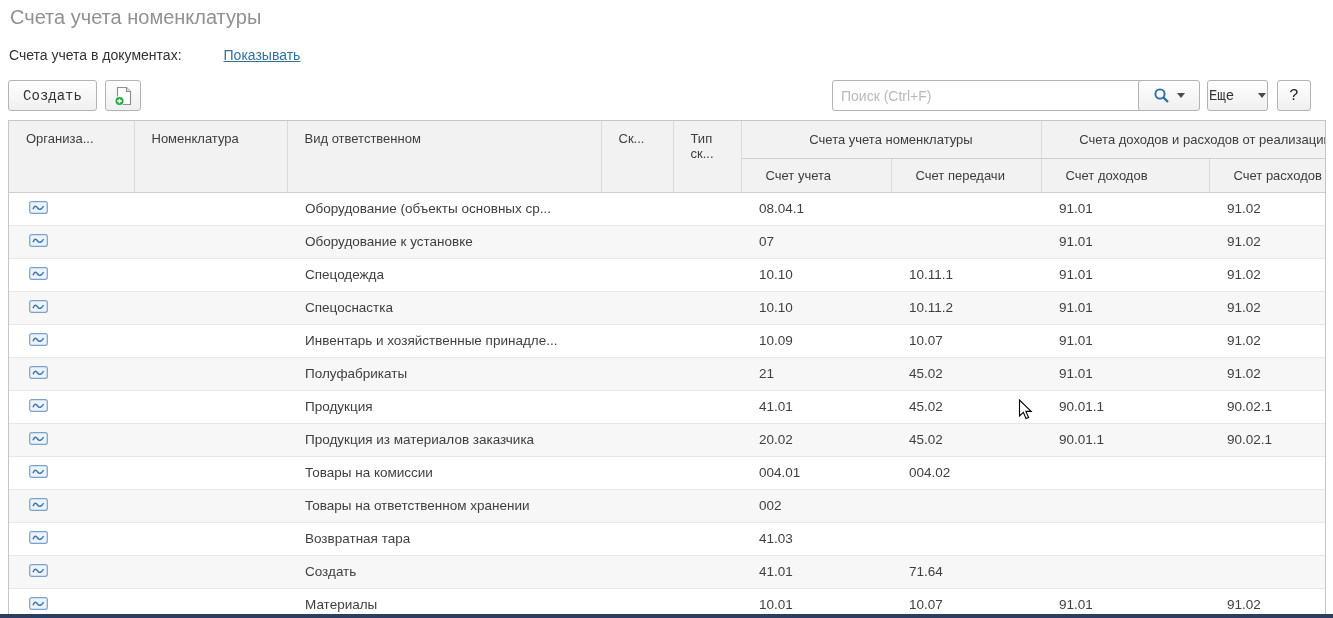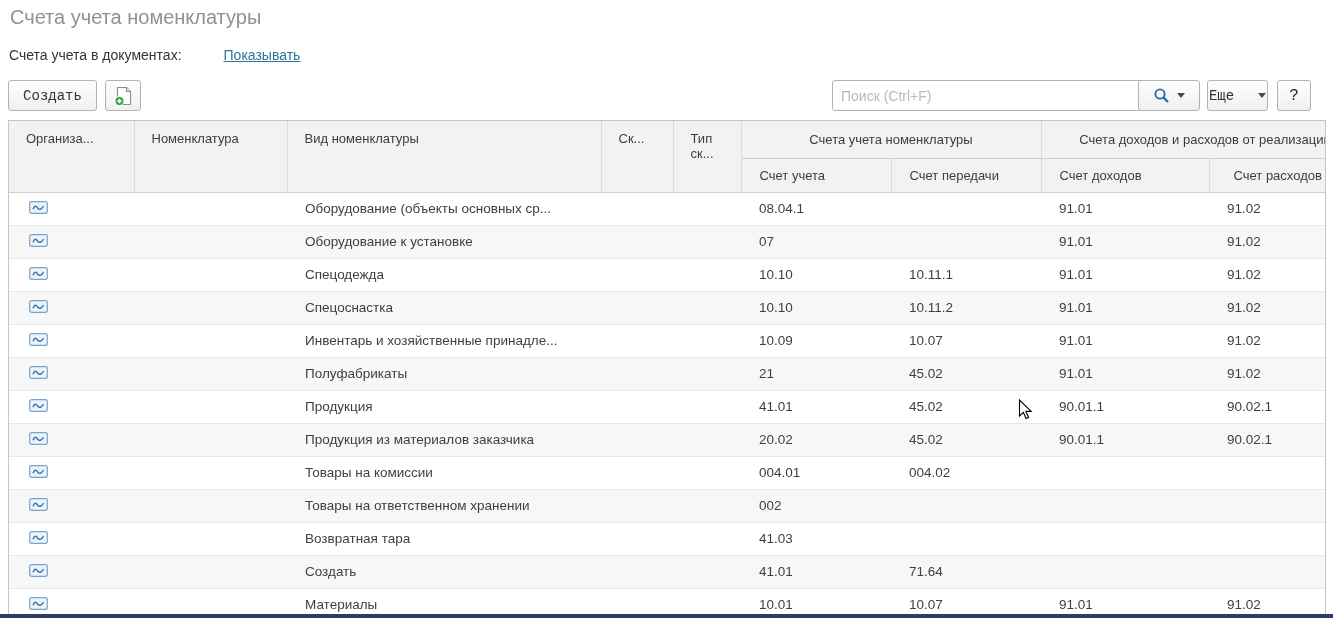--- a/index.html
+++ b/index.html
@@ -33,21 +33,21 @@
                   color:#777; font-size:13px; cursor:pointer; border-radius:0 3px 3px 0; }
 
   .table-wrap { position:absolute; left:8px; top:120px; width:1318px; height:562px;
                 overflow:hidden; border:1px solid #c6c6c6; border-bottom:none; background:#fff; }
   table { border-collapse:collapse; table-layout:fixed; width:1360px; }
   thead th { background:#f2f2f2; font-weight:normal; font-size:13px; color:#3d3d3d;
              border-right:1px solid #dadada; border-bottom:1px solid #cfcfcf;
              white-space:nowrap; overflow:hidden; cursor:pointer; }
   th.simple { vertical-align:top; text-align:left; padding:10px 4px 0 17px; height:71px; }
   th.group  { text-align:center; height:37px; }
-  th.sub    { text-align:left; padding-left:18px; height:34px; }
+  th.sub    { text-align:left; padding-left:24px; height:34px; }
   th.sub-last { padding-left:24px; }
   tbody td { height:33px; font-size:13.5px; color:#3f3f3f; padding-left:18px;
              border-bottom:1px solid #e8e8e8; white-space:nowrap; overflow:hidden; }
   tbody tr { cursor:pointer; }
   tbody tr:nth-child(even) { background:#f7f7f7; }
   td.c-org { padding-left:20px; }
   .reg-icon { display:inline-block; line-height:0; }
 
   .bottom-bar { position:absolute; left:0; top:614px; width:1333px; height:4px; background:#2d3e63; }
 
@@ -109,21 +109,21 @@
           <col style="width:68px">
           <col style="width:150px">
         <col style="width:150px">
           <col style="width:168px">
           <col style="width:160px">
       </colgroup>
       <thead>
         <tr>
           <th class="simple" rowspan="2">Организа...</th>
           <th class="simple" rowspan="2">Номенклатура</th>
-          <th class="simple" rowspan="2">Вид номенклатуры</th>
+          <th class="simple" rowspan="2">Вид ответственном</th>
           <th class="simple" rowspan="2">Ск...</th>
           <th class="simple" rowspan="2" style="white-space:normal">Тип ск...</th>
           <th class="group" colspan="2">Счета учета номенклатуры</th>
           <th class="group" colspan="2">Счета доходов и расходов от реализации</th>
         </tr>
         <tr>
           <th class="sub">Счет учета</th>
           <th class="sub">Счет передачи</th>
           <th class="sub">Счет доходов</th>
           <th class="sub sub-last">Счет расходов</th>

